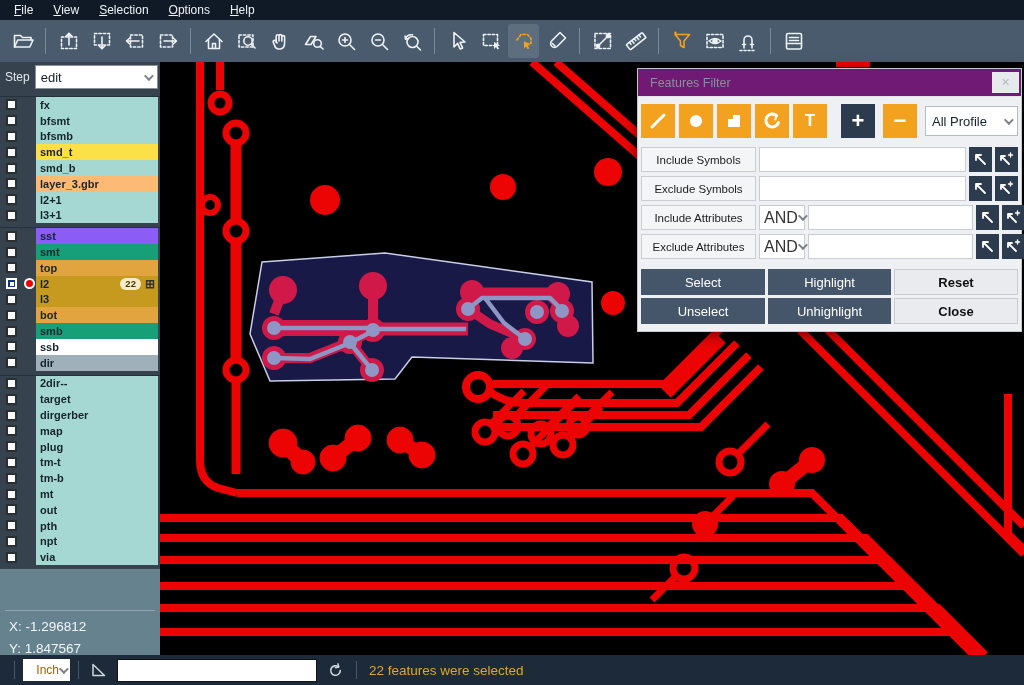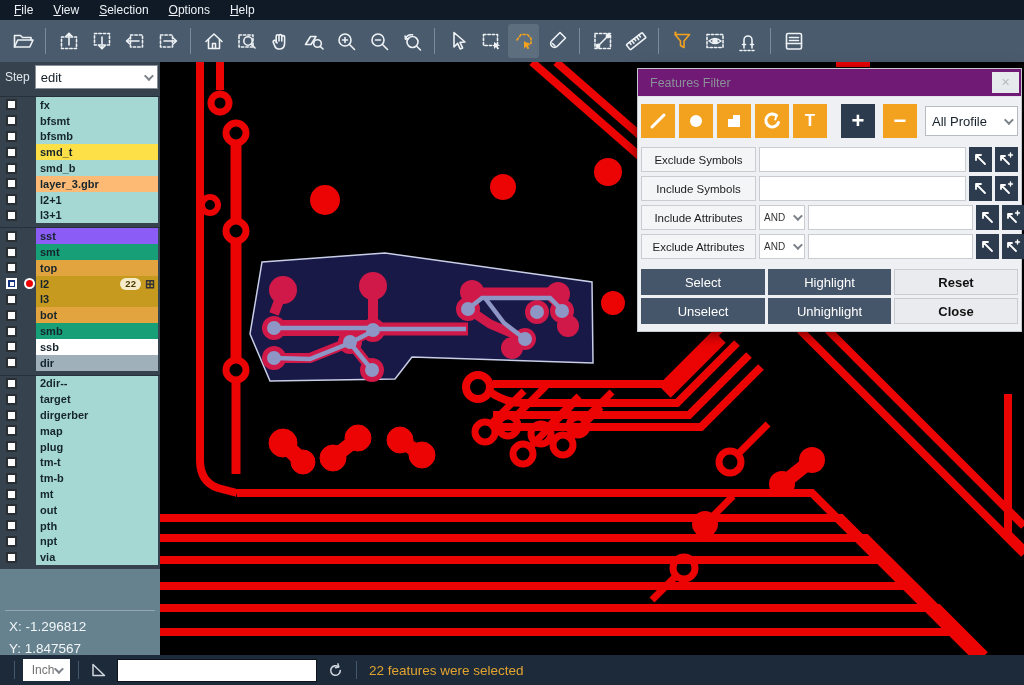--- a/index.html
+++ b/index.html
@@ -67,35 +67,35 @@
   .btn-add { width:34px; height:34px; background:#2c3b4d; color:#fff; font-size:22px; font-weight:700;
     display:flex; align-items:center; justify-content:center; margin-left:10px; }
   .btn-sub { width:34px; height:34px; background:var(--accent-orange); color:#fff; font-size:22px; font-weight:700;
     display:flex; align-items:center; justify-content:center; margin-left:4px; }
   .profile-select { margin-left:auto; width:93px; height:30px; background:#fff; border:1px solid #b7bcc2;
     display:flex; align-items:center; justify-content:space-between; padding:0 6px; font-size:13px; color:#15202a; }
   .f-row { display:flex; gap:3px; height:25px; margin-bottom:4px; }
   .f-label { width:115px; flex:none; background:#f4f5f6; border:1px solid #c9cdd1; color:#1c1c1c;
     font-size:11.5px; display:flex; align-items:center; justify-content:center; }
   .and-select { width:46px; flex:none; background:#fff; border:1px solid #c9cdd1; color:#333;
-    font-size:10px; display:flex; align-items:center; justify-content:space-between; padding:0 4px; }
+    font-size:16px; display:flex; align-items:center; justify-content:space-between; padding:0 4px; }
   .f-input { flex:1; background:#fff; border:1px solid #c9cdd1; font-size:12px; padding:0 4px; outline:none; }
   .arrow-btn { width:23px; flex:none; background:#2c3b4d; display:flex; align-items:center; justify-content:center; position:relative; }
   .arrow-btn svg { stroke:#fff; fill:none; stroke-width:1.8; stroke-linecap:round; }
   .actions { display:grid; grid-template-columns:124px 123px 1fr; gap:3px; margin-top:10px; }
   .act { height:26px; display:flex; align-items:center; justify-content:center; font-size:13px; }
   .act.dark { background:var(--dialog-dark-btn); color:#fff; }
   .act.light { background:#e9ebee; border:1px solid #c9cdd1; color:#111;font-weight:bold; }
 
   
   .statusbar { position:absolute; left:0; bottom:0; width:1024px; height:30px;
     background:var(--statusbar-bg); display:flex; align-items:center; padding:0 6px; color:#cfd6dd; }
   .ssep { width:1px; height:18px; background:#46586c; margin:0 8px; flex:none; }
-  .unit-select { width:47px; height:22px; background:#fff; color:#737373; font-size:12px;
-    display:flex; align-items:center; justify-content:center; padding:0 4px; }
+  .unit-select { width:47px; height:22px; background:#fff; color:#a16207; font-size:12px;
+    display:flex; align-items:center; justify-content:flex-end; padding:0 4px; }
   .unit-select .chev { border-color:#7b828a; }
   .angle-ic { margin:0 10px 0 2px; display:flex; }
   .cmd-input { width:200px; height:23px; background:#fff; border:1px solid #0d141c; outline:none;
     font-size:12px; padding:0 5px; margin-right:10px; }
   .refresh-btn { display:flex; margin-right:4px; }
   .status-msg { color:var(--message-orange); font-size:13.5px; margin-left:4px; }
 </style>
 </head>
 <body>
 
@@ -732,36 +732,36 @@
         <span class="shape-btn" style="font-size:17px;">T</span>
         <span class="btn-add">+</span>
         <span class="btn-sub">−</span>
         <div class="profile-select">
           <span>All Profile</span>
           <span class="chev"></span>
         </div>
       </div>
 
       <div class="f-row">
-        <span class="f-label">Exclude Symbols</span>
+        <span class="f-label">Include Symbols</span>
         <input class="f-input" value="" style="">
         <span class="arrow-btn">
             <svg width="15" height="15" viewBox="0 0 15 15">
               <path d="M3,3 h5 M3,3 v5 M3,3 L12,12"></path>
             </svg>
           </span>
         <span class="arrow-btn">
             <svg width="15" height="15" viewBox="0 0 15 15">
               <path d="M2,4 h4 M2,4 v4 M2,4 L10,12"></path>
               <path d="M9.5,3 h4 M11.5,1 v4" stroke-width="1.4"></path>
             </svg>
           </span>
       </div>
       <div class="f-row">
-        <span class="f-label">Include Symbols</span>
+        <span class="f-label">Exclude Symbols</span>
         <input class="f-input" value="" style="">
         <span class="arrow-btn">
             <svg width="15" height="15" viewBox="0 0 15 15">
               <path d="M3,3 h5 M3,3 v5 M3,3 L12,12"></path>
             </svg>
           </span>
         <span class="arrow-btn">
             <svg width="15" height="15" viewBox="0 0 15 15">
               <path d="M2,4 h4 M2,4 v4 M2,4 L10,12"></path>
               <path d="M9.5,3 h4 M11.5,1 v4" stroke-width="1.4"></path>

